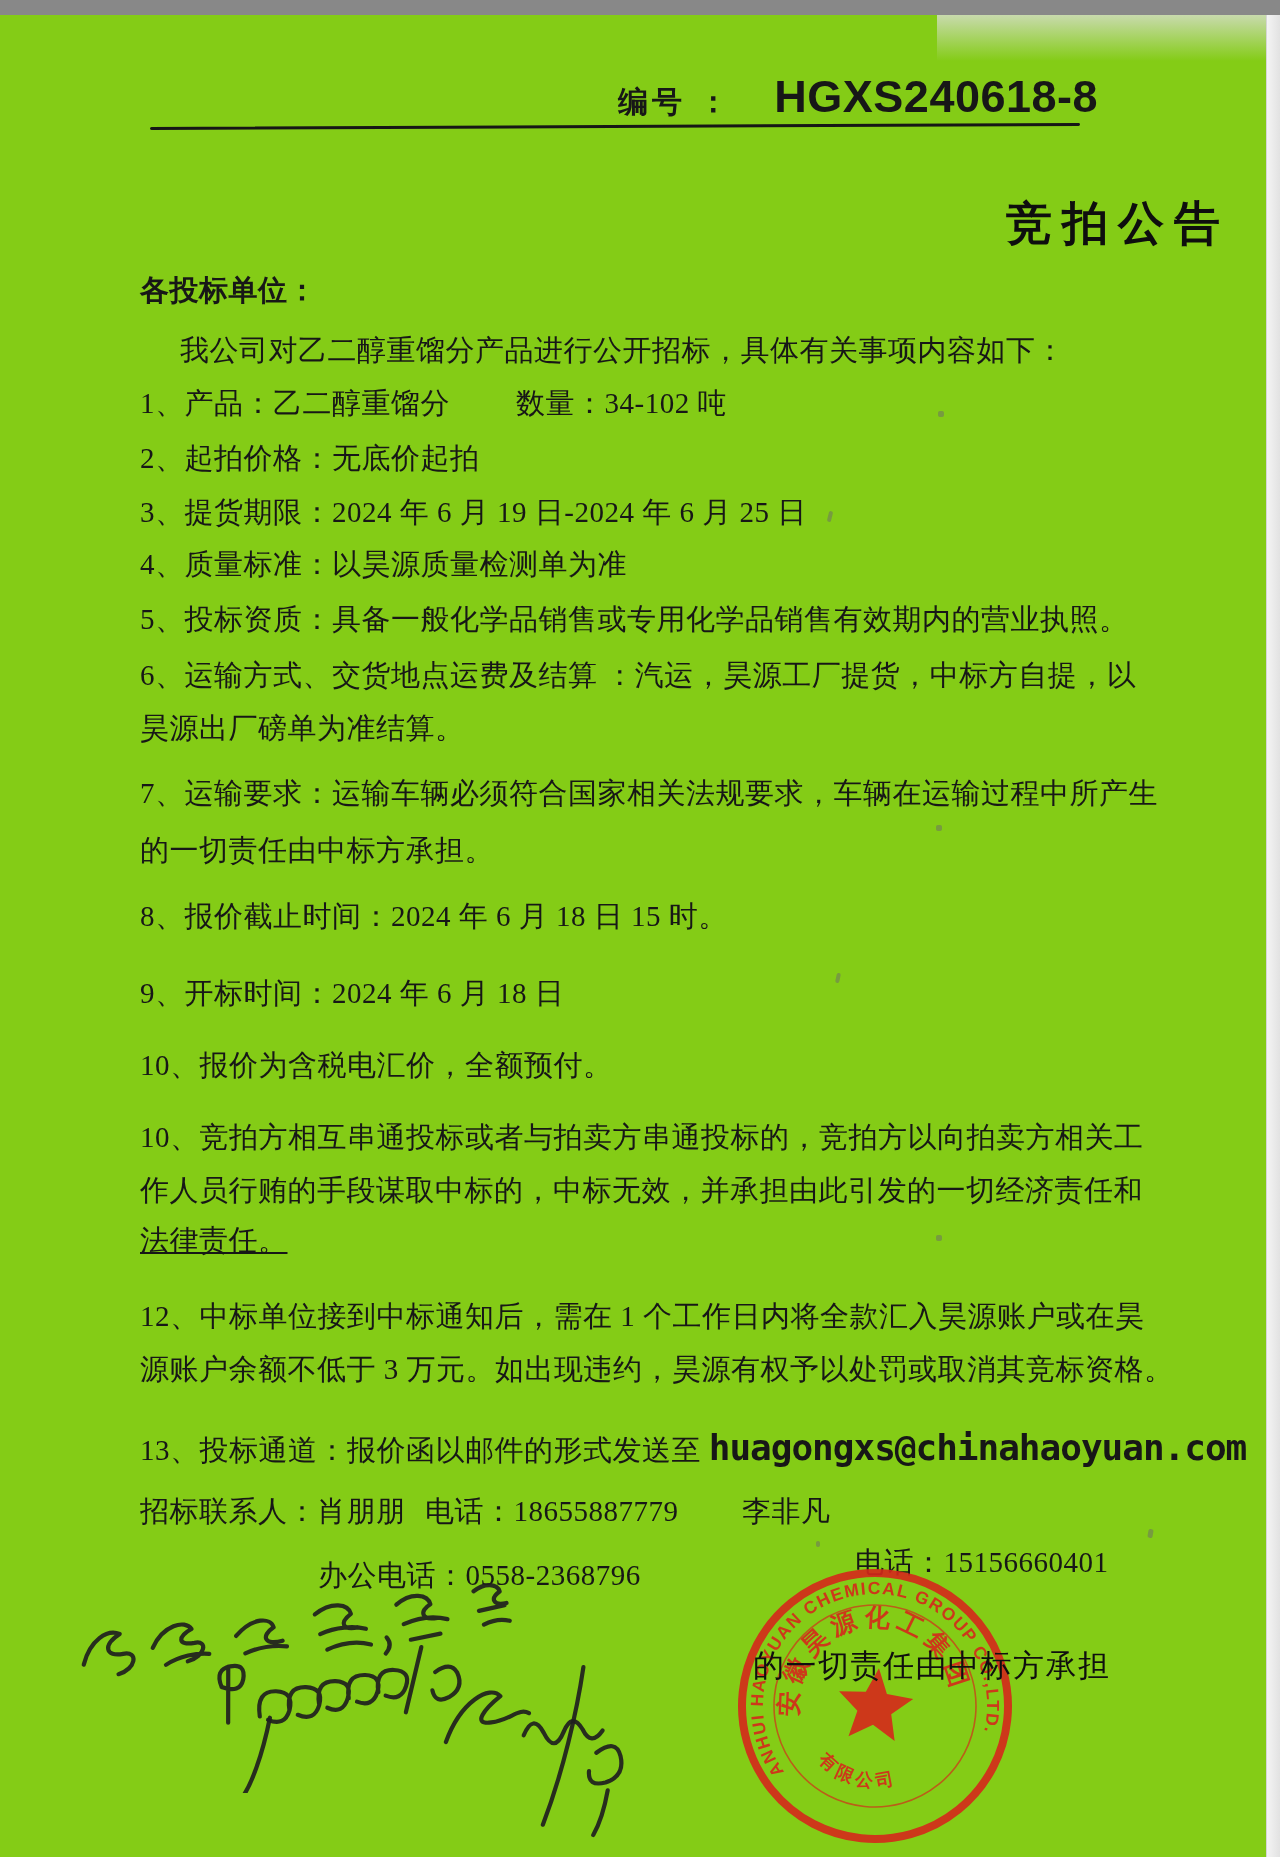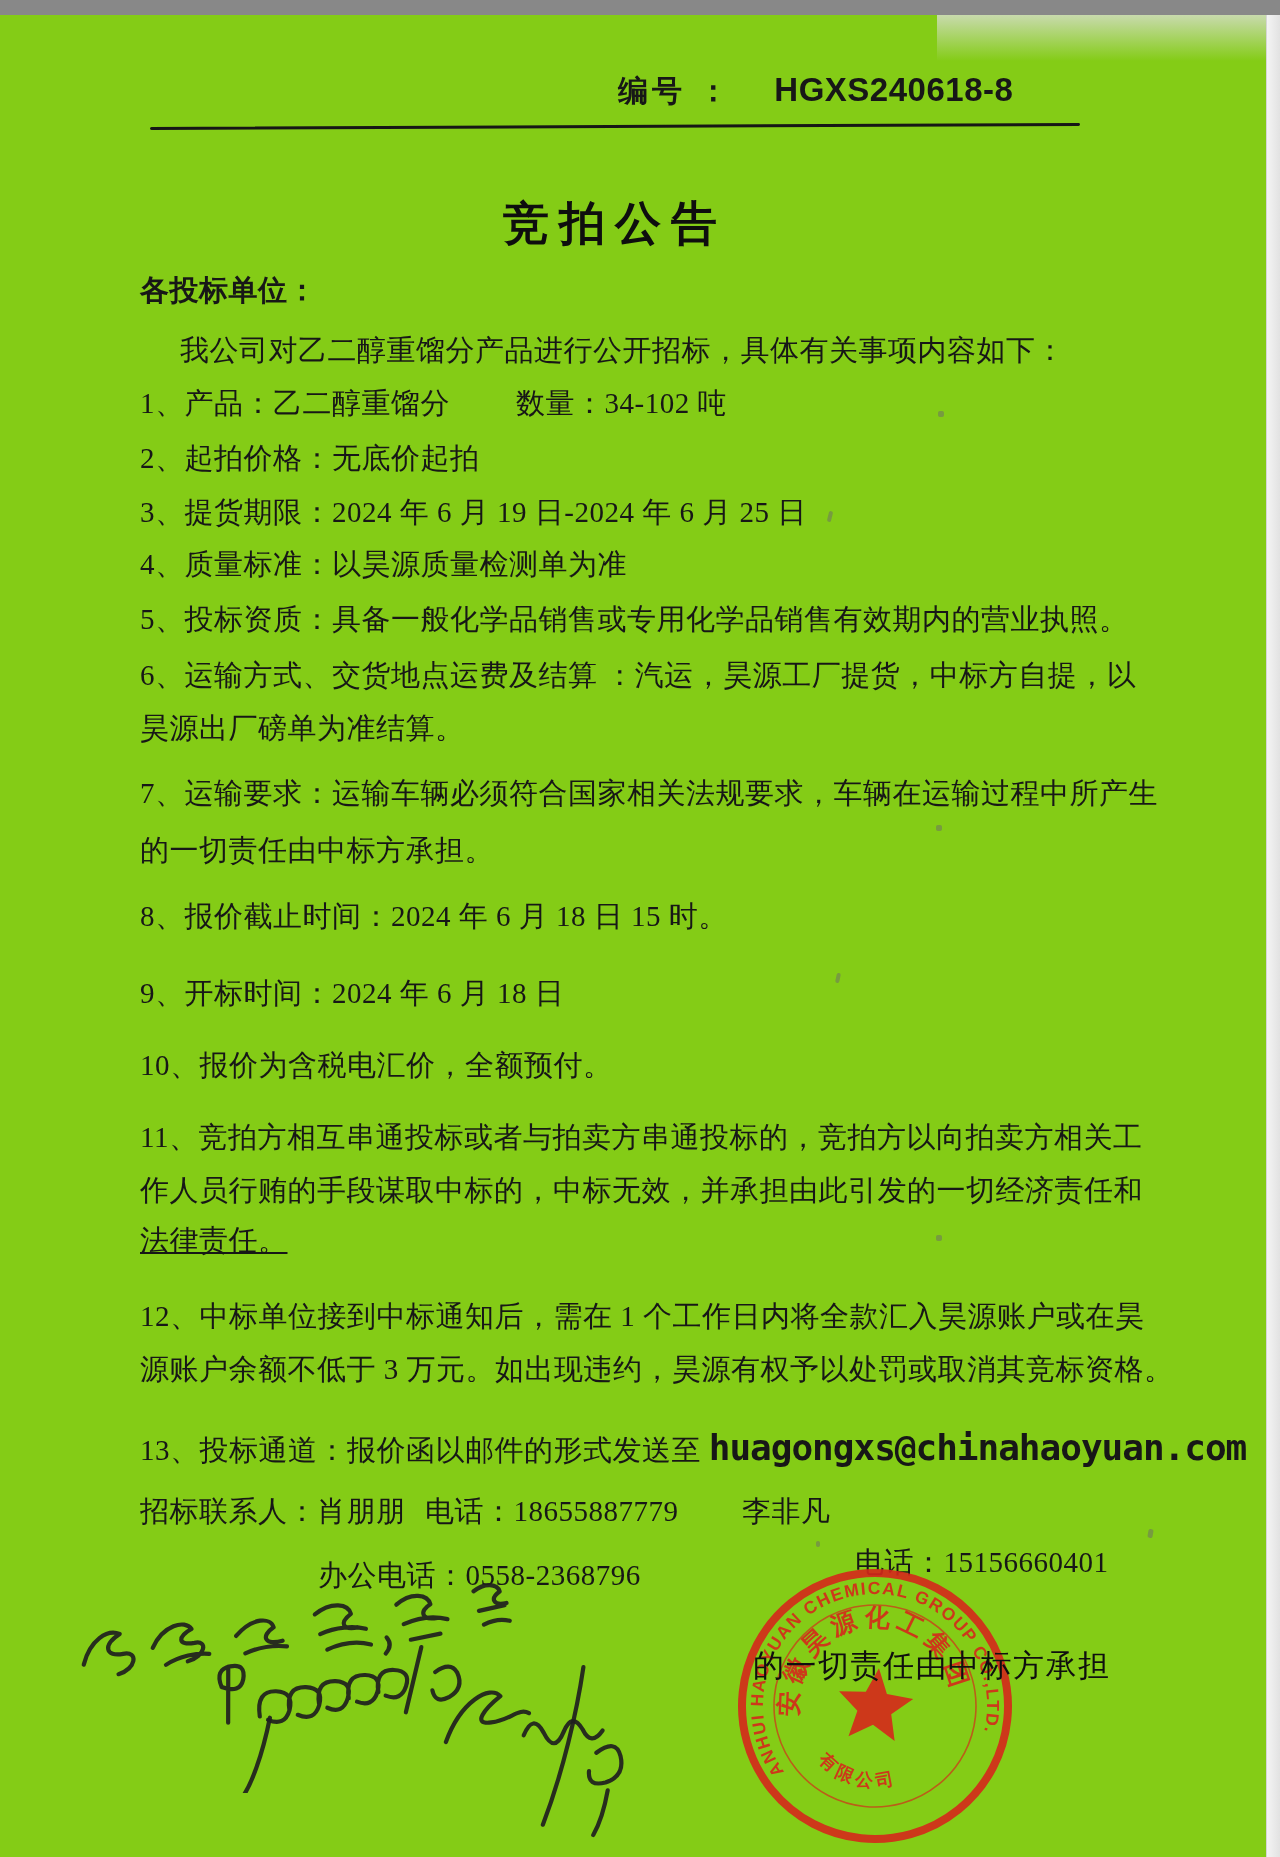--- a/index.html
+++ b/index.html
@@ -6,24 +6,24 @@
   .page{
     position:relative;width:1280px;height:1857px;margin:15px auto;
     background:#84cc16;overflow:hidden;
     font-family:"Liberation Serif","DejaVu Serif",serif;color:#171717;
   }
   .line{position:absolute;font-size:29px;letter-spacing:.5px;white-space:pre;color:#171717;}
   .mono{font-family:"DejaVu Sans Mono","Liberation Mono",monospace;font-weight:700;font-size:36px;letter-spacing:-1px;}
   .doc-no{position:absolute;top:56px;left:618px;display:flex;align-items:baseline;gap:42px;
     font-family:"Liberation Sans","DejaVu Sans",sans-serif;font-weight:700;}
   .doc-no .lbl{font-size:30px;letter-spacing:4px;}
-  .doc-no .val{font-size:33px;letter-spacing:.5px;}
+  .doc-no .val{font-size:45px;letter-spacing:.5px;}
   .head-rule{position:absolute;left:150px;top:110px;width:930px;height:3px;background:#161616;
     border-radius:2px;transform:rotate(-.25deg);}
-  .title{position:absolute;top:178px;left:0;width:1230px;text-align:center;
+  .title{position:absolute;top:178px;left:0;width:1230px;text-align:right;
     font-size:46px;font-weight:700;letter-spacing:10px;color:#0e0e0e;}
   .stamp-wrap{position:absolute;left:733px;top:1549px;width:284px;height:284px;opacity:.9;}
   .stamp-company{position:absolute;left:753px;top:1630px;font-size:31px;letter-spacing:1.5px;color:#0f0f0f;white-space:pre;}
   .stamp-date{position:absolute;left:818px;top:1700px;font-size:29px;letter-spacing:1px;color:#0f0f0f;white-space:pre;}
   .hand{position:absolute;}
   .hand path{fill:none;stroke:#1f1f1f;stroke-width:4.2;stroke-linecap:round;stroke-linejoin:round;opacity:.92;}
   .speck{position:absolute;background:#6a6a6a;opacity:.5;border-radius:2px;}
   .edge-right{position:absolute;right:0;top:0;width:13px;height:100%;
     background:linear-gradient(to right,#f4f4f4,#e2e2e2);border-left:1px solid #d6d6d6;}
   .corner-wash{position:absolute;right:13px;top:0;width:330px;height:46px;
@@ -53,21 +53,21 @@
       <div class="line" style="left: 140px; top: 478px;"><span>3、提货期限：2024 年 6 月 19 日-2024 年 6 月 25 日</span></div>
       <div class="line" style="left: 140px; top: 530px;"><span>4、质量标准：以昊源质量检测单为准</span></div>
       <div class="line" style="left: 140px; top: 585px;"><span>5、投标资质：具备一般化学品销售或专用化学品销售有效期内的营业执照。</span></div>
       <div class="line" style="left: 140px; top: 641px;"><span>6、运输方式、交货地点运费及结算 ：汽运，昊源工厂提货，中标方自提，以</span></div>
       <div class="line" style="left: 140px; top: 694px;"><span>昊源出厂磅单为准结算。</span></div>
       <div class="line" style="left: 140px; top: 759px;"><span>7、运输要求：运输车辆必须符合国家相关法规要求，车辆在运输过程中所产生</span></div>
       <div class="line" style="left: 140px; top: 816px;"><span>的一切责任由中标方承担。</span></div>
       <div class="line" style="left: 140px; top: 882px;"><span>8、报价截止时间：2024 年 6 月 18 日 15 时。</span></div>
       <div class="line" style="left: 140px; top: 959px;"><span>9、开标时间：2024 年 6 月 18 日</span></div>
       <div class="line" style="left: 140px; top: 1031px;"><span>10、报价为含税电汇价，全额预付。</span></div>
-      <div class="line" style="left: 140px; top: 1103px;"><span>11、竞拍方相互串通投标或者与拍卖方串通投标的，竞拍方以向拍卖方相关工</span></div>
+      <div class="line" style="left: 140px; top: 1103px;"><span>10、竞拍方相互串通投标或者与拍卖方串通投标的，竞拍方以向拍卖方相关工</span></div>
       <div class="line" style="left: 140px; top: 1156px;"><span>作人员行贿的手段谋取中标的，中标无效，并承担由此引发的一切经济责任和</span></div>
       <div class="line" style="left: 140px; top: 1206px; text-decoration: underline;"><span>法律责任。</span></div>
       <div class="line" style="left: 140px; top: 1282px;"><span>12、中标单位接到中标通知后，需在 1 个工作日内将全款汇入昊源账户或在昊</span></div>
       <div class="line" style="left: 140px; top: 1335px; text-align: center;"><span>源账户余额不低于 3 万元。如出现违约，昊源有权予以处罚或取消其竞标资格。</span></div>
       <div class="line" style="left: 140px; top: 1412px;"><span>13、投标通道：报价函以邮件的形式发送至 </span><span class="mono">huagongxs@chinahaoyuan.com</span></div>
       <div class="line" style="left: 140px; top: 1477px;"><span>招标联系人：肖朋朋</span></div>
       <div class="line" style="left: 425px; top: 1477px;"><span>电话：18655887779</span></div>
       <div class="line" style="left: 742px; top: 1477px;"><span>李非凡</span></div>
       <div class="line" style="left: 855px; top: 1528px;"><span>电话：15156660401</span></div>
       <div class="line" style="left: 318px; top: 1541px;"><span>办公电话：0558-2368796</span></div>

